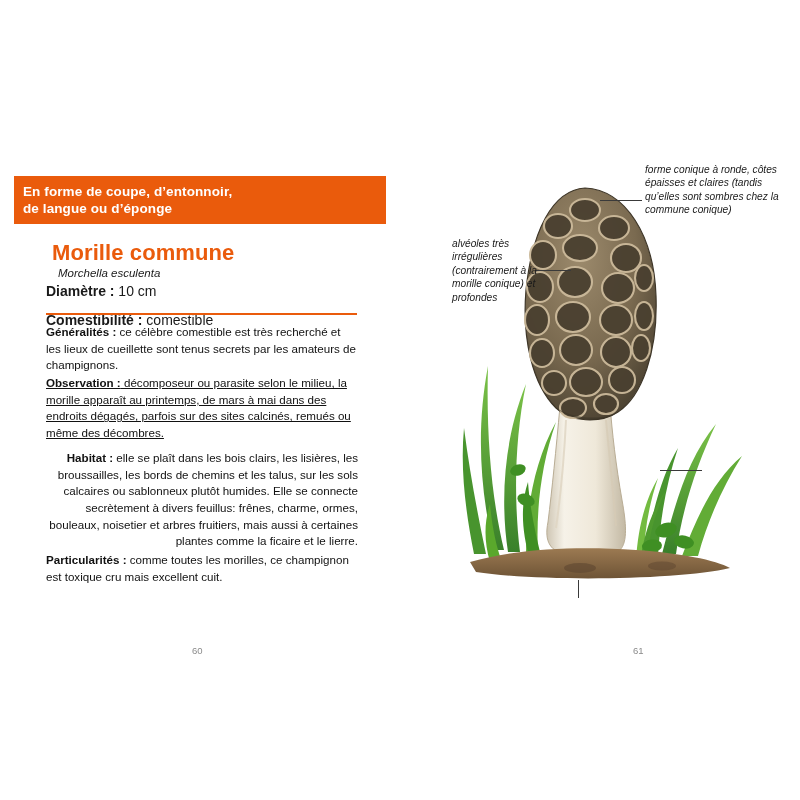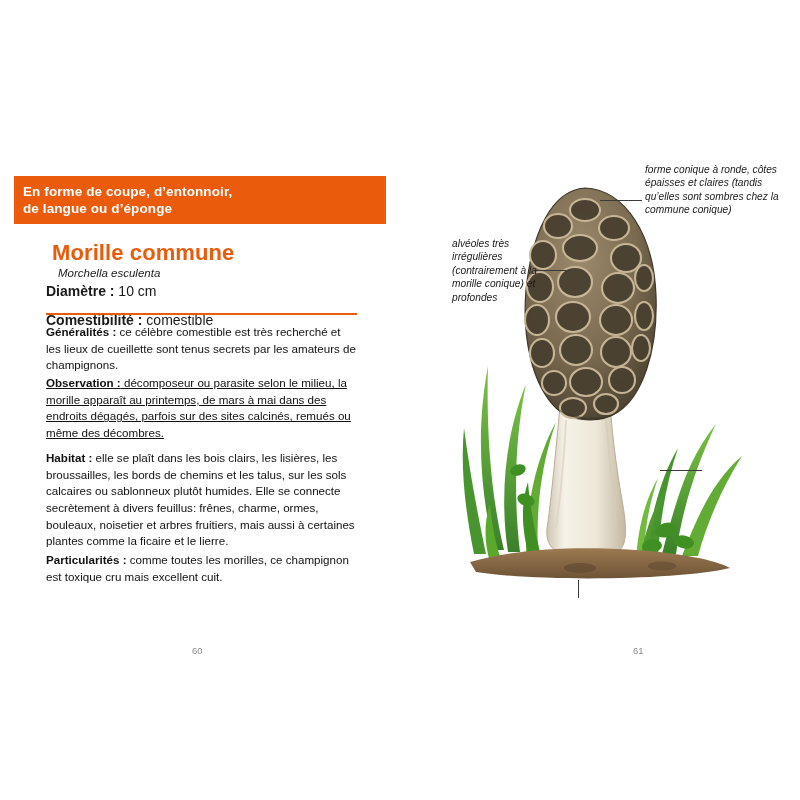--- a/index.html
+++ b/index.html
@@ -85,21 +85,21 @@
     left: 46px;
     width: 312px;
     font-size: 11.6px;
     line-height: 1.44;
     color: #111111;
     text-align: left;
   }
   .body-block b { font-weight: bold; margin-top: 48px; }
   .b1 { top: 324px; }
   .b2 { top: 375px; text-decoration: underline; }
-  .b3 { top: 450px; }
+  .b3 { top: 450px; text-align: right; }
   .b4 { top: 552px; }
 
   .folio {
     position: absolute;
     font-size: 9.5px;
     color: #8a8a8a;
   }
   .folio-left { left: 192px; top: 645px; }
   .folio-right { left: 590px; top: 645px; margin-left: 43px; }
 

